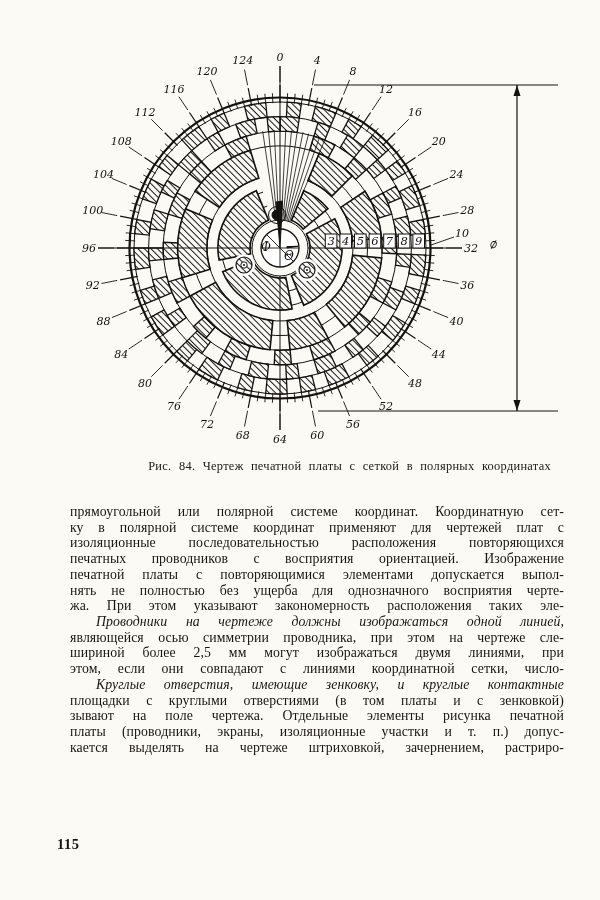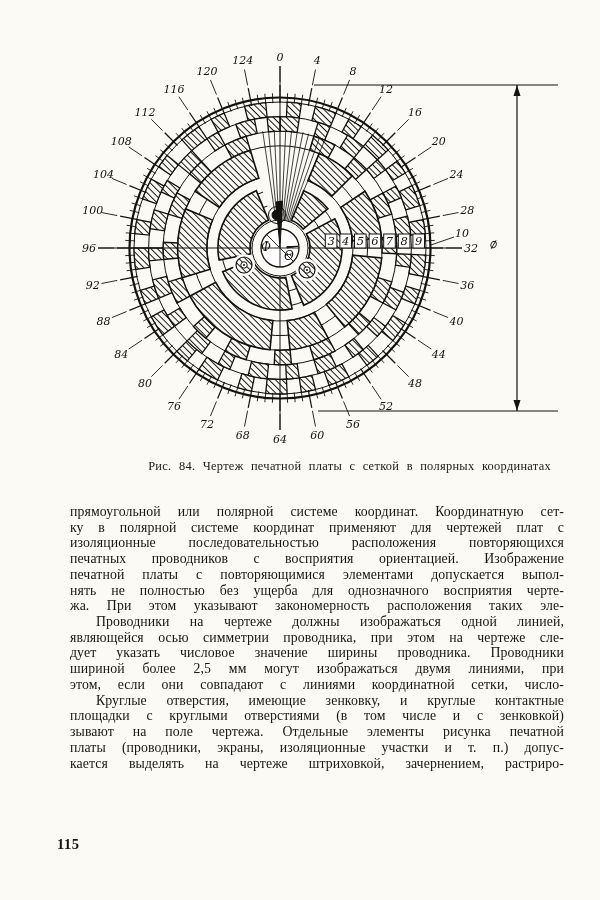--- a/index.html
+++ b/index.html
@@ -5,21 +5,21 @@
   html,body{margin:0;padding:0;background:#d8d5cc;}
   .page{position:relative;width:600px;height:900px;background:#fbfaf5;overflow:hidden;
         font-family:"Liberation Serif", serif;color:#171511;}
   .figure-wrap{position:absolute;top:36px;left:0;width:600px;height:416px;}
   .caption{position:absolute;top:459px;left:57px;width:494px;text-align:right;
            font-size:12.4px;letter-spacing:0.3px;word-spacing:4px;color:#1b1914;}
   .body-text{position:absolute;top:504px;left:70px;width:494px;}
   .tline{height:15.72px;line-height:15.72px;font-size:13.8px;letter-spacing:0.1px;
          text-align:justify;text-align-last:justify;overflow:visible;white-space:nowrap;}
   .tline.left{text-align-last:left;}
-  .tline.indent{text-indent:26px;}
+  .tline.indent{text-indent:26px;font-style:italic;}
   .page-number{position:absolute;top:836px;left:57px;width:494px;text-align:left;
                font-weight:bold;font-size:14.5px;letter-spacing:0.5px;}
   svg text{font-family:"DejaVu Serif", serif;font-style:italic;fill:#14120e;}
 </style>
 </head>
 <body>
 
 <div class="page">
   <div class="figure-wrap" id="figure"><svg width="600" height="416" viewBox="0 0 600 416" xmlns="http://www.w3.org/2000/svg">
         <defs>
@@ -385,23 +385,22 @@
   <div class="body-text" id="bodytext">
       <div class="tline">прямоугольной или полярной системе координат. Координатную сет-</div>
       <div class="tline">ку в полярной системе координат применяют для чертежей плат с</div>
       <div class="tline">изоляционные последовательностью расположения повторяющихся</div>
       <div class="tline">печатных проводников с восприятия ориентацией. Изображение</div>
       <div class="tline">печатной платы с повторяющимися элементами допускается выпол-</div>
       <div class="tline">нять не полностью без ущерба для однозначного восприятия черте-</div>
       <div class="tline">жа. При этом указывают закономерность расположения таких эле-</div>
       <div class="tline indent">Проводники на чертеже должны изображаться одной линией,</div>
       <div class="tline">являющейся осью симметрии проводника, при этом на чертеже сле-</div>
-      <div class="tline">дует указать числовое значение ширины проводника. Проводники</div>
       <div class="tline">шириной более 2,5 мм могут изображаться двумя линиями, при</div>
       <div class="tline">этом, если они совпадают с линиями координатной сетки, число-</div>
       <div class="tline indent">Круглые отверстия, имеющие зенковку, и круглые контактные</div>
-      <div class="tline">площадки с круглыми отверстиями (в том числе и с зенковкой)</div>
+      <div class="tline">площадки с круглыми отверстиями (в том платы и с зенковкой)</div>
       <div class="tline">зывают на поле чертежа. Отдельные элементы рисунка печатной</div>
       <div class="tline">платы (проводники, экраны, изоляционные участки и т. п.) допус-</div>
       <div class="tline">кается выделять на чертеже штриховкой, зачернением, растриро-</div>
     </div>
   <div class="page-number">115</div>
 </div>
 
 </body></html>

